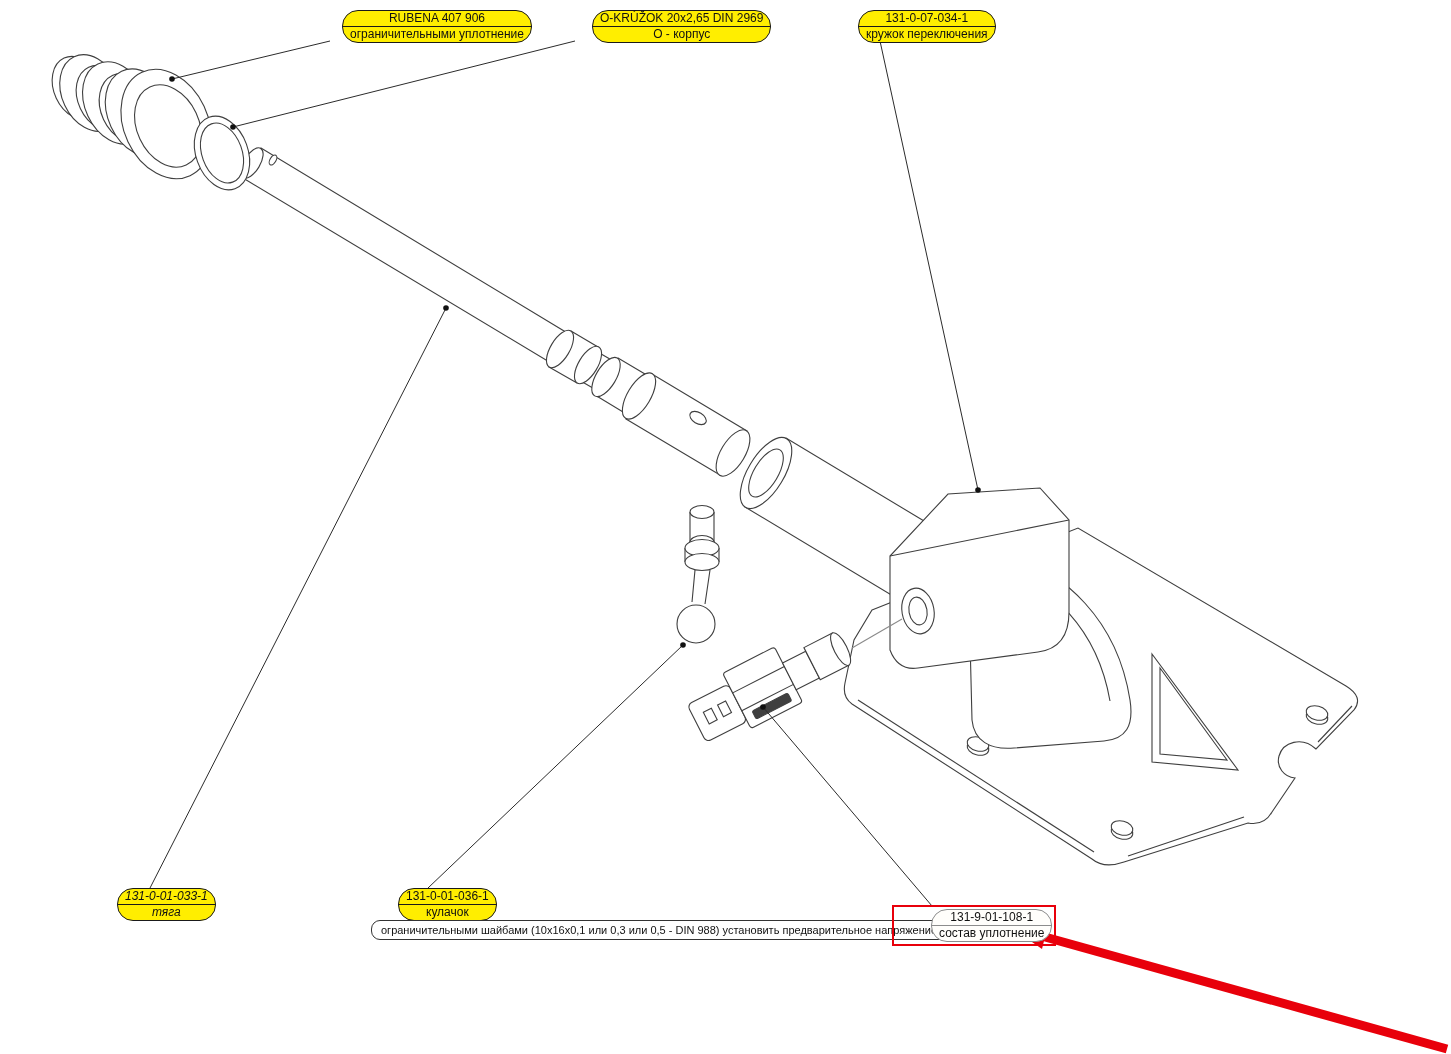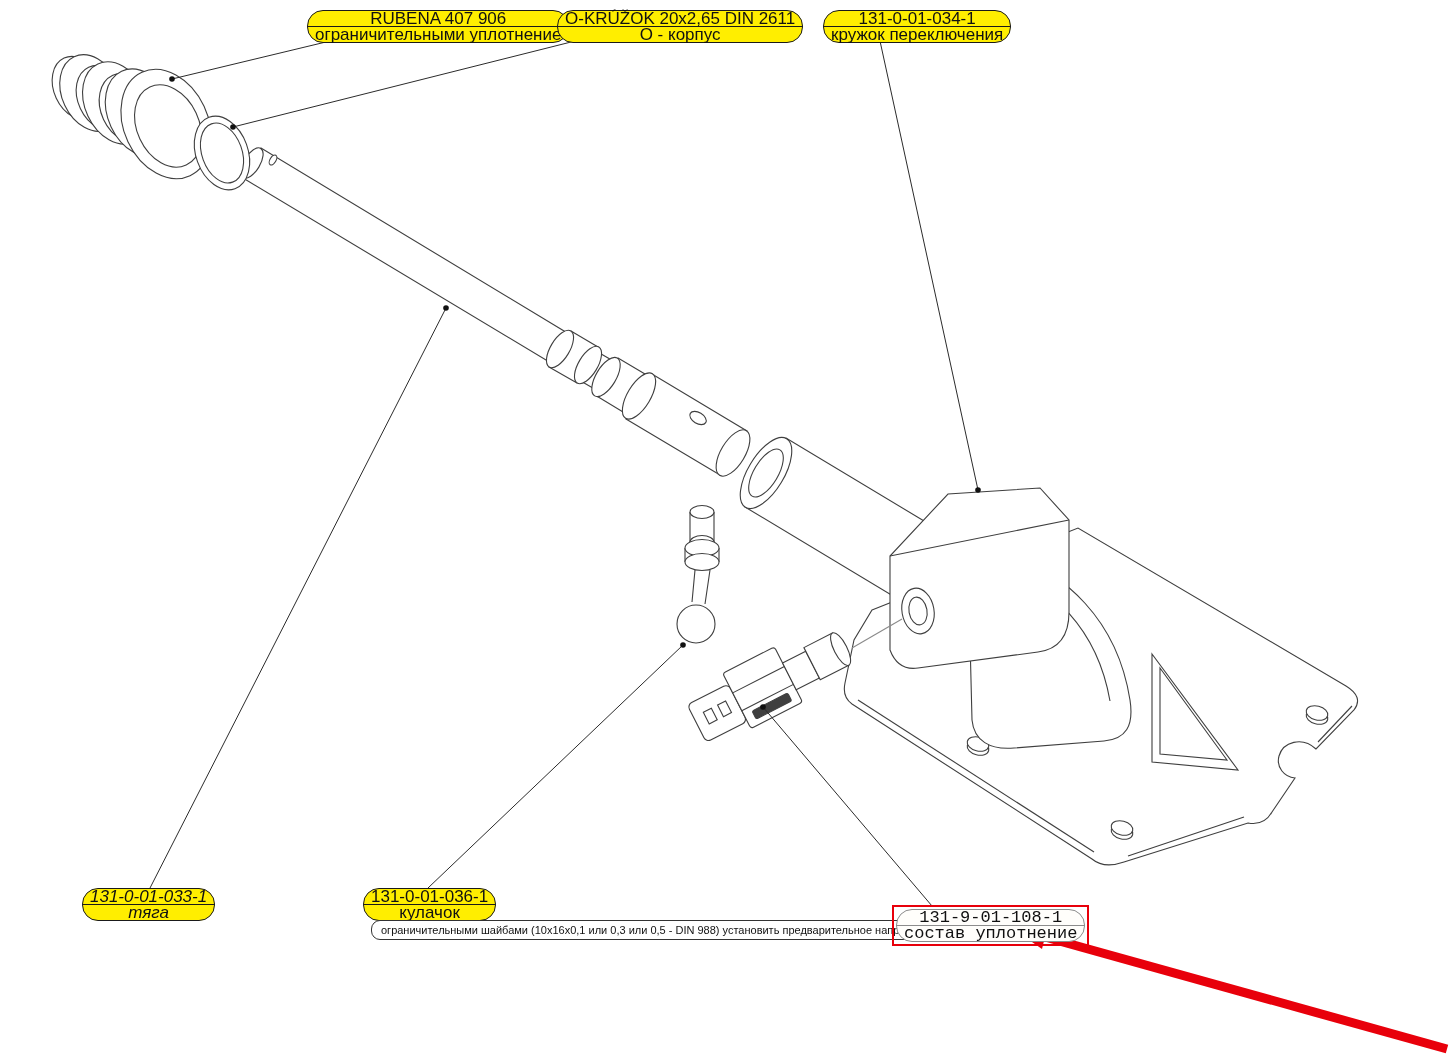--- a/index.html
+++ b/index.html
@@ -3,21 +3,21 @@
 <meta charset="utf-8">
 <style>
   * { margin:0; padding:0; box-sizing:border-box; }
   html,body { width:1451px; height:1054px; background:#ffffff;
               font-family:"Liberation Sans", sans-serif; }
   .stage { position:relative; width:1451px; height:1054px; overflow:hidden; background:#fff; }
   svg.drawing { position:absolute; left:0; top:0; }
 
   .callout { position:absolute; background:var(--label-yellow,#ffee00);
              border:1px solid #1a1a1a; border-radius:16px; text-align:center;
-             white-space:nowrap; font-size:17px; color:#111; }
+             white-space:nowrap; font-size:12px; color:#111;margin-left:35px; }
   .callout .row { padding:1px 7px; line-height:13px; }
   .callout .row + .row { border-top:1px solid #1a1a1a; }
 
   .callout.white { background:#fffefb; border-color:#8c8c8c; }
   .callout.white .row + .row { border-top-color:#8c8c8c; }
 
   .note { position:absolute; background:#fff; border:1px solid #333; border-radius:9px;
           font-size:11px; color:#111; padding:2px 9px; line-height:14px; white-space:nowrap; }
 
   .highlight-box { position:absolute; border:2px solid var(--arrow-red,#e8000b); padding:2px; }
@@ -153,41 +153,41 @@
       <polygon class="red-arrow-head" points="1012,928 1048,925 1042,949"></polygon>
     </g>
   </svg>
 
   <div class="callout" style="left:307px; top:10px;">
     <div class="row">RUBENA 407 906</div>
     <div class="row">ограничительными уплотнение</div>
   </div>
 
   <div class="callout" style="left:557px; top:10px;">
-    <div class="row">O-KRÚŽOK 20x2,65 DIN 2611</div>
+    <div class="row">O-KRÚŽOK 20x2,65 DIN 2969</div>
     <div class="row">О - корпус</div>
   </div>
 
   <div class="callout" style="left:823px; top:10px;">
-    <div class="row">131-0-01-034-1</div>
+    <div class="row">131-0-07-034-1</div>
     <div class="row">кружок переключения</div>
   </div>
 
   <div class="callout" style="left:82px; top:888px;font-style:italic;">
     <div class="row">131-0-01-033-1</div>
     <div class="row">тяга</div>
   </div>
 
   <div class="callout" style="left:363px; top:888px;">
     <div class="row">131-0-01-036-1</div>
     <div class="row">кулачок</div>
   </div>
 
   <div class="note" style="left:371px; top:920px;">ограничительными шайбами (10x16x0,1 или 0,3 или 0,5 - DIN 988) установить предварительное напряжение</div>
 
-  <div class="highlight-box" style="left:892px; top:905px;font-family:Liberation Mono, monospace;">
+  <div class="highlight-box" style="left:892px; top:905px;">
     <div class="callout white">
       <div class="row">131-9-01-108-1</div>
       <div class="row">состав уплотнение</div>
     </div>
   </div>
 
 </div>
 
 </body></html>

